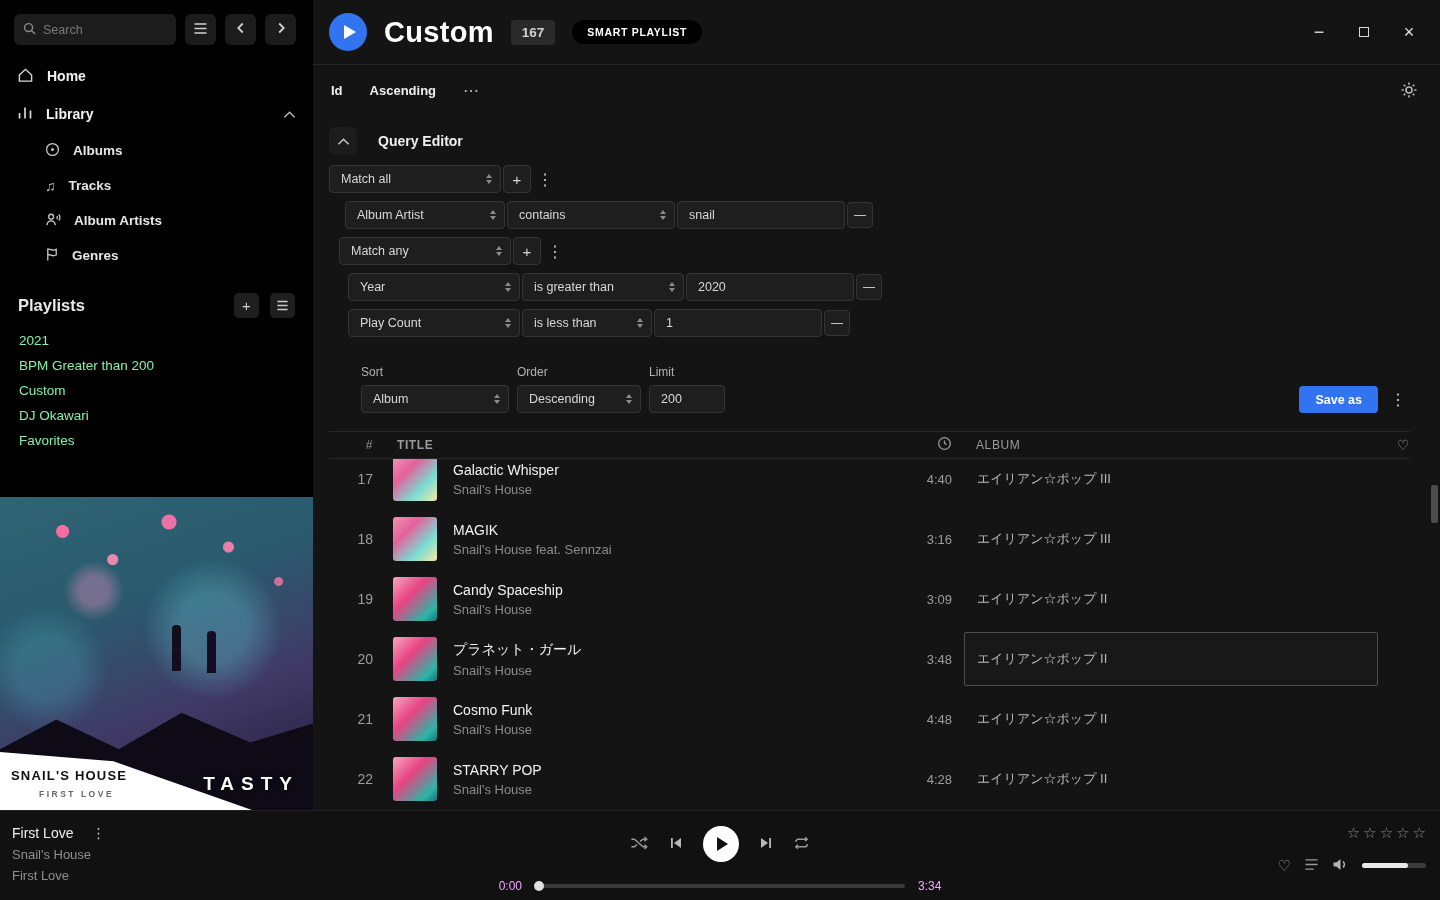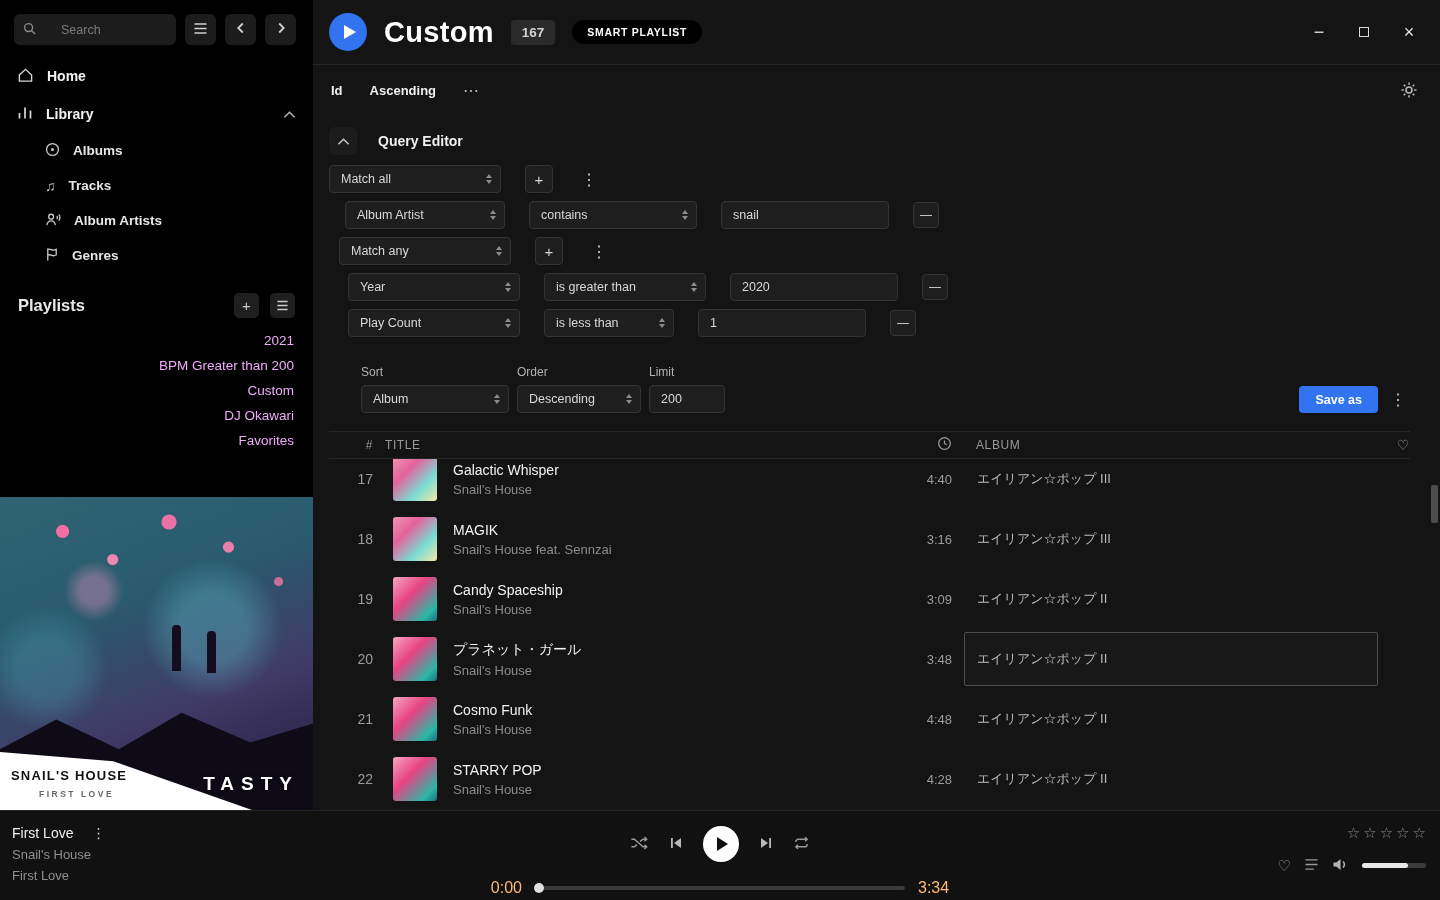--- a/index.html
+++ b/index.html
@@ -4,32 +4,32 @@
 <style>
   :root{ --accent:#3273ef; }
   *{margin:0;padding:0;box-sizing:border-box;}
   html,body{width:1440px;height:900px;overflow:hidden;background:#000;color:#e8e8e8;
     font-family:"Liberation Sans",sans-serif;}
   .app{display:flex;height:810px;}
 
   
   .sidebar{width:313px;background:#000;position:relative;flex-shrink:0;}
   .sb-top{display:flex;align-items:center;gap:9px;padding:14px 14px 8px;}
-  .search{flex:0 0 162px;height:31px;background:#1c1c1c;border-radius:6px;display:flex;align-items:center;padding:0 9px;gap:25px;}
+  .search{flex:0 0 162px;height:31px;background:#1c1c1c;border-radius:6px;display:flex;align-items:center;padding:0 9px;gap:7px;}
   .search input{background:transparent;border:none;outline:none;color:#c0c0c0;font-size:12.5px;width:100%;font-family:"Liberation Sans",sans-serif;}
   .search input::placeholder{color:#7a7a7a;}
   .sq-btn{width:31px;height:31px;background:#1c1c1c;border:none;border-radius:6px;display:flex;align-items:center;justify-content:center;cursor:pointer;}
   .nav{padding:4px 0 0;}
   .nav-item{display:flex;align-items:center;gap:13px;height:38px;padding:0 17px;font-size:14px;font-weight:700;color:#f2f2f2;cursor:pointer;}
   .nav-item .spacer{flex:1;}
   .nav-sub{display:flex;align-items:center;gap:13px;height:35px;padding-left:45px;font-size:13.5px;font-weight:600;color:#e6e6e6;cursor:pointer;}
   .pl-head{display:flex;align-items:center;gap:11px;padding:20px 18px 10px;}
   .pl-title{font-size:16.5px;font-weight:700;flex:1;}
   .pl-btn{width:25px;height:25px;background:#1f1f1f;border:none;border-radius:5px;color:#cccccc;display:flex;align-items:center;justify-content:center;font-size:15px;cursor:pointer;}
-  .pl-item{padding:6px 19px;font-size:13.5px;color:#f0abfc;cursor:pointer;line-height:13px;text-align:right;}
+  .pl-item{padding:6px 19px;font-size:13.5px;color:#86efac;cursor:pointer;line-height:13px;}
 
   
   .artwork{position:absolute;left:0;bottom:0;width:313px;height:313px;overflow:hidden;
     background:
       radial-gradient(circle at 20% 11%, rgba(255,110,165,.95) 0 6px, rgba(255,110,165,0) 7px),
       radial-gradient(circle at 36% 20%, rgba(255,140,185,.9) 0 5px, rgba(255,140,185,0) 6px),
       radial-gradient(circle at 54% 8%, rgba(255,115,170,.9) 0 7px, rgba(255,115,170,0) 8px),
       radial-gradient(circle at 73% 16%, rgba(255,130,175,.9) 0 5px, rgba(255,130,175,0) 6px),
       radial-gradient(circle at 89% 27%, rgba(255,120,170,.75) 0 4px, rgba(255,120,170,0) 5px),
       radial-gradient(circle at 30% 30%, rgba(255,150,200,.35) 0 14px, rgba(255,150,200,0) 30px),
@@ -60,21 +60,21 @@
   .win-box{width:10px;height:10px;border:1.5px solid #d6d6d6;display:block;}
 
   .subheader{height:50px;display:flex;align-items:center;gap:27px;padding:0 22px 0 18px;font-size:13px;font-weight:700;color:#f0f0f0;}
   .dots-h{color:#bdbdbd;font-size:16px;letter-spacing:1px;cursor:pointer;font-weight:400;}
   .gear{margin-left:auto;cursor:pointer;display:flex;}
 
   .qe{padding:8px 30px 0 16px;}
   .qe-head{display:flex;align-items:center;gap:21px;height:36px;margin-bottom:6px;}
   .collapse-btn{width:28px;height:28px;border-radius:6px;background:#1c1c1c;border:none;display:flex;align-items:center;justify-content:center;cursor:pointer;}
   .qe-title{font-size:14px;font-weight:700;color:#f0f0f0;}
-  .qe-row{display:flex;align-items:center;gap:24px;margin-bottom:8px;}
+  .qe-row{display:flex;align-items:center;gap:2px;margin-bottom:8px;}
   .select{height:28px;background:#1e1e1e;border:1px solid #343434;border-radius:4px;display:flex;align-items:center;justify-content:space-between;gap:8px;padding:0 8px 0 11px;font-size:12.5px;color:#d8d8d8;cursor:pointer;}
   .updown{display:inline-flex;flex-direction:column;gap:2px;}
   .updown i{display:block;width:0;height:0;border-left:3.5px solid transparent;border-right:3.5px solid transparent;}
   .updown .up{border-bottom:4px solid #8b8b8b;}
   .updown .down{border-top:4px solid #8b8b8b;}
   .tinput{height:28px;background:#1e1e1e;border:1px solid #343434;border-radius:4px;padding:0 11px;font-size:12.5px;color:#d8d8d8;width:100%;outline:none;font-family:"Liberation Sans",sans-serif;}
   .icon-btn{width:28px;height:28px;background:#1e1e1e;border:1px solid #343434;border-radius:4px;color:#d6d6d6;display:flex;align-items:center;justify-content:center;font-size:15px;cursor:pointer;}
   .minus-btn{width:26px;height:26px;font-size:12px;}
   .dots-v{background:none;border:none;color:#cdcdcd;font-size:16px;cursor:pointer;padding:0 4px;}
   .w-match{width:172px;} .w-field{width:160px;} .w-op{width:168px;}
@@ -82,21 +82,21 @@
   .ind-1{margin-left:16px;} .ind-g2{margin-left:10px;} .ind-2{margin-left:19px;}
 
   .sort-row{display:flex;align-items:flex-end;gap:8px;padding:20px 30px 12px 16px;margin-left:32px;}
   .sort-col{display:flex;flex-direction:column;gap:6px;}
   .sort-label{font-size:12px;color:#b2b2b2;}
   .saveas{margin-left:auto;height:27px;padding:0 16px;background:var(--accent);border:none;border-radius:4px;color:#fff;font-weight:700;font-size:12.5px;display:flex;align-items:center;cursor:pointer;}
 
   .tl{padding:6px 30px 0 16px;}
   .tl-header{display:flex;align-items:center;height:28px;border-top:1px solid #272727;border-bottom:1px solid #272727;color:#9a9a9a;font-size:12px;letter-spacing:.6px;}
   .col-num{width:44px;text-align:right;flex-shrink:0;}
-  .col-title{flex:1;margin-left:12px;}
+  .col-title{flex:1;margin-left:24px;font-weight:bold;}
   .col-dur{width:70px;display:flex;justify-content:flex-end;flex-shrink:0;}
   .col-album{width:414px;margin-left:12px;padding-left:12px;flex-shrink:0;}
   .col-heart{width:22px;margin-left:10px;text-align:right;font-size:14px;color:#9a9a9a;flex-shrink:0;}
   .rows{height:353px;overflow:hidden;}
   .rowsinner{transform:translateY(-10px);}
   .trow{display:flex;align-items:center;height:60px;cursor:pointer;}
   .rnum{font-size:14px;color:#9c9c9c;}
   .thumb{width:44px;height:44px;border-radius:3px;margin-left:20px;flex-shrink:0;}
   .cover-iii{background:linear-gradient(135deg,#f293b5 0%,#e4629a 32%,#7adcd4 68%,#f5e8a6 100%);}
   .cover-ii{background:linear-gradient(135deg,#f6a6c2 0%,#e84382 40%,#2ab6a6 82%,#1b6f7c 100%);}
@@ -114,21 +114,21 @@
   .player{height:90px;background:#111;border-top:1px solid #232323;position:relative;}
   .np{position:absolute;left:12px;top:14px;}
   .np-row{display:flex;align-items:center;gap:14px;}
   .np-title{font-size:14px;color:#f0f0f0;}
   .np-sub{font-size:13px;color:#8f8f8f;margin-top:6px;}
   .transport{position:absolute;left:50%;top:15px;transform:translateX(-50%);display:flex;align-items:center;gap:20px;}
   .tbtn{background:none;border:none;cursor:pointer;display:flex;align-items:center;}
   .play-btn{width:36px;height:36px;border-radius:50%;background:#fff;border:none;display:flex;align-items:center;justify-content:center;cursor:pointer;}
   .play-btn i{display:block;width:0;height:0;border-left:11px solid #111;border-top:7px solid transparent;border-bottom:7px solid transparent;margin-left:3px;}
   .progress{position:absolute;left:486px;top:68px;display:flex;align-items:center;gap:13px;}
-  .ptime{font-size:16px;color:#fdba74;width:36px;}
+  .ptime{font-size:12px;color:#f0abfc;width:36px;}
   .ptime.r{text-align:left;}
   .pbar{width:370px;height:4px;background:#3a3a3a;border-radius:2px;position:relative;cursor:pointer;}
   .pknob{position:absolute;left:-1px;top:-3px;width:10px;height:10px;background:#e0e0e0;border-radius:50%;}
   .rating{position:absolute;right:14px;top:14px;display:flex;gap:3px;}
   .star{color:#8a8a8a;font-size:15px;cursor:pointer;line-height:1;background:none;border:none;}
   .rctrls{position:absolute;right:14px;top:46px;display:flex;align-items:center;gap:13px;}
   .ricon{background:none;border:none;cursor:pointer;color:#9a9a9a;font-size:15px;display:flex;align-items:center;line-height:1;}
   .vol-track{width:64px;height:5px;background:#3c3c3c;border-radius:3px;position:relative;cursor:pointer;}
   .vol-fill{width:46px;height:5px;background:#e8e8e8;border-radius:3px;}
 </style>

